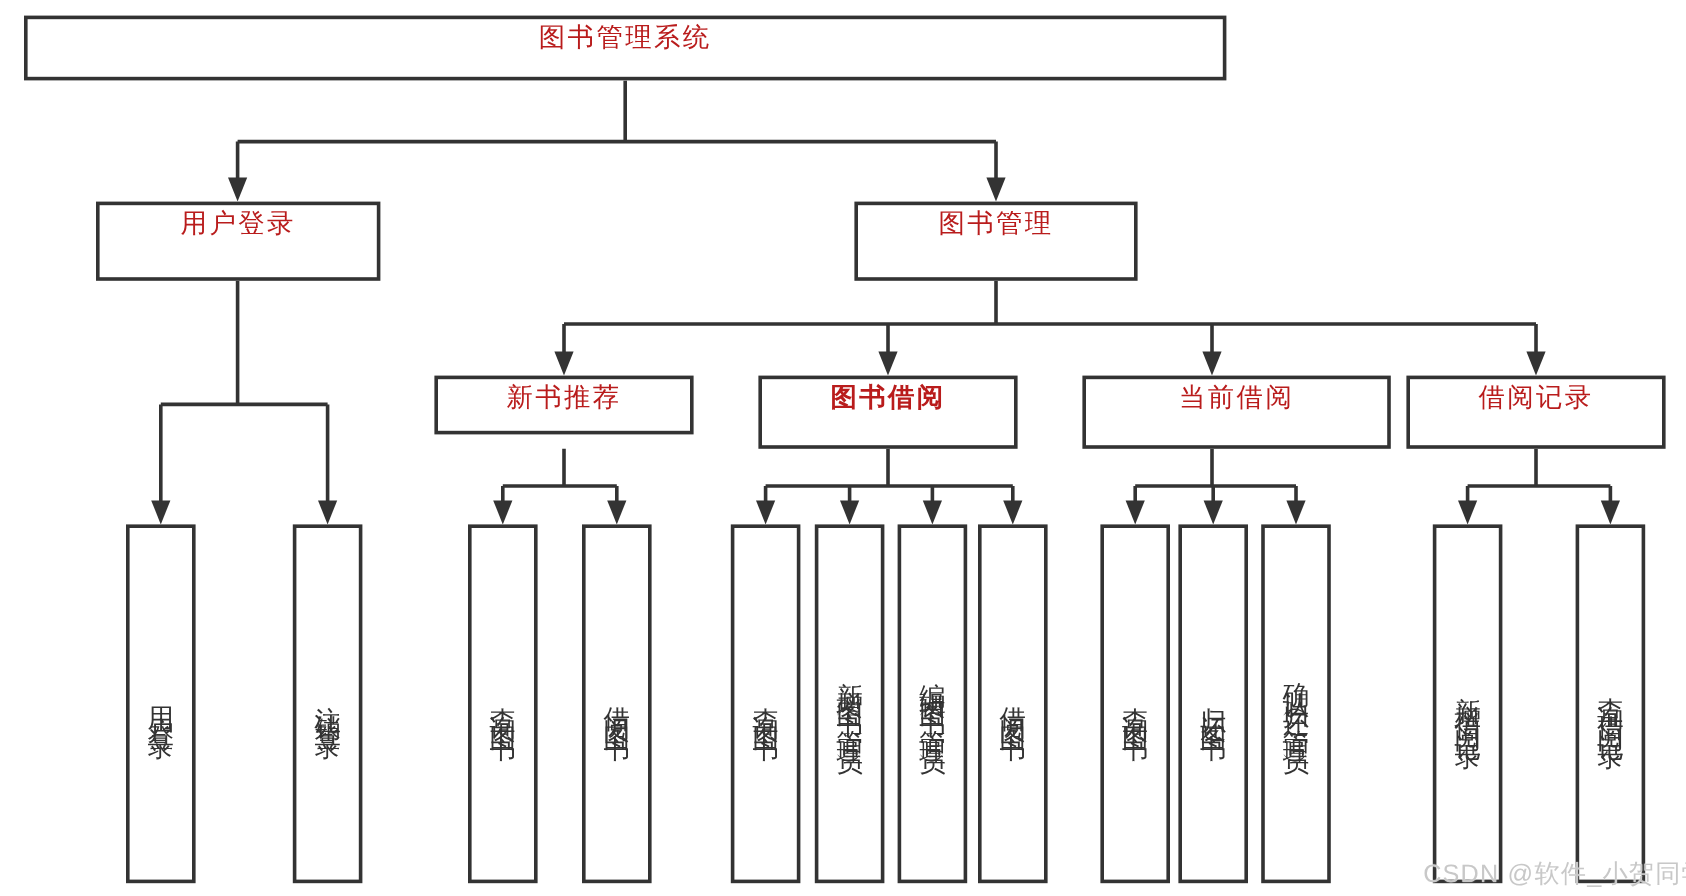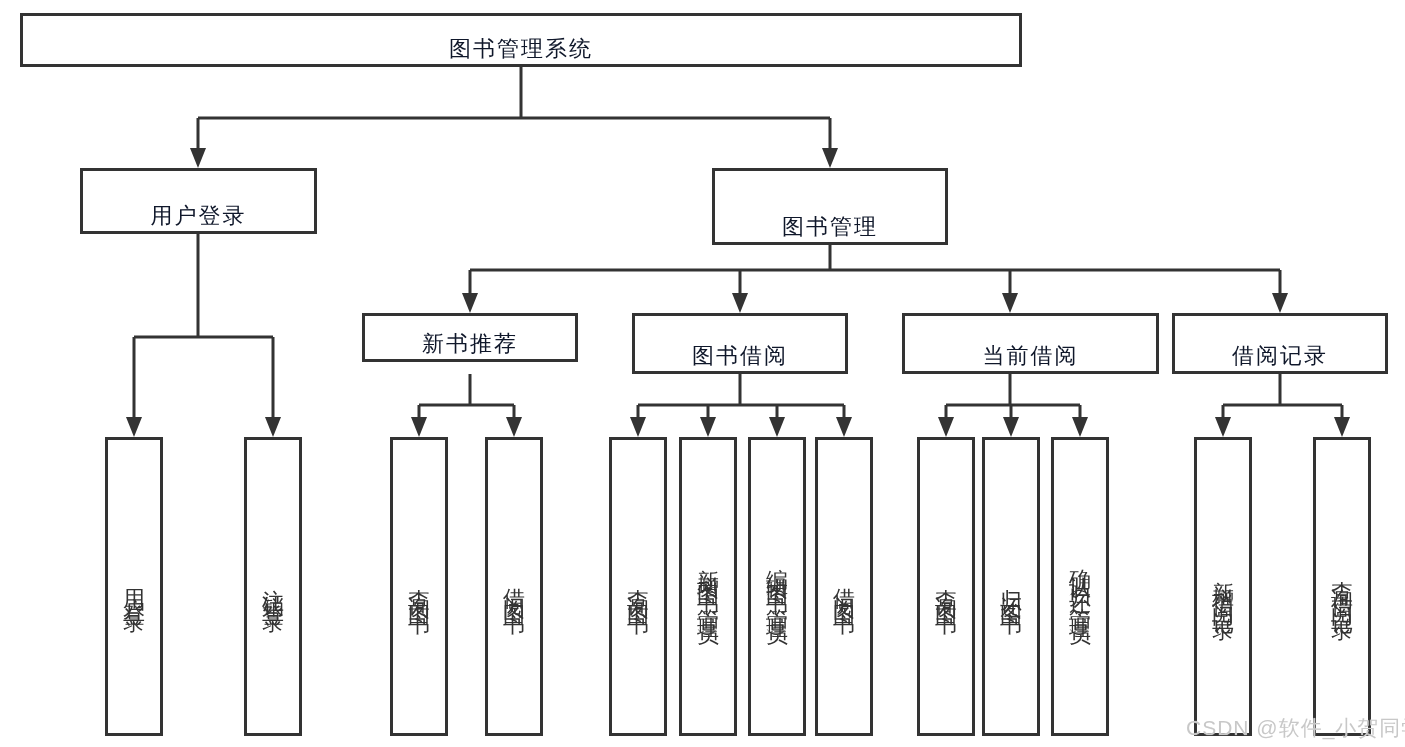--- a/index.html
+++ b/index.html
@@ -19,23 +19,23 @@
     position: absolute;
     left: 0; top: 0;
     width: 1405px; height: 747px;
     pointer-events: none;
   }
   .node {
     position: absolute;
     border: 3px solid #333333;
     background: #ffffff;
     display: flex;
-    align-items: flex-end;
+    align-items: flex-start;
     justify-content: center;
-    color: #0f172a;
+    color: #b91c1c;
     box-sizing: border-box;
   }
   .node .hlabel {
     font-size: 22px;
     letter-spacing: 2px;
     white-space: nowrap;
   }
   .leaf {
     position: absolute;
     top: 437px;
@@ -121,28 +121,28 @@
     </g>
   </svg>
 
   <div class="node" style="left:20px; top:13px; width:1002px; height:54px;">
     <span class="hlabel">图书管理系统</span>
   </div>
 
   <div class="node" style="left:80px; top:168px; width:237px; height:66px;">
     <span class="hlabel">用户登录</span>
   </div>
-  <div class="node" style="left:712px; top:168px; width:236px; height:77px;">
+  <div class="node" style="left:712px; top:168px; width:236px; height:66px;">
     <span class="hlabel">图书管理</span>
   </div>
 
   <div class="node" style="left:362px; top:313px; width:216px; height:49px;">
     <span class="hlabel">新书推荐</span>
   </div>
-  <div class="node" style="left:632px; top:313px; width:216px; height:61px;">
+  <div class="node" style="left:632px; top:313px; width:216px; height:61px;font-weight:bold;">
     <span class="hlabel">图书借阅</span>
   </div>
   <div class="node" style="left:902px; top:313px; width:257px; height:61px;">
     <span class="hlabel">当前借阅</span>
   </div>
   <div class="node" style="left:1172px; top:313px; width:216px; height:61px;">
     <span class="hlabel">借阅记录</span>
   </div>
 
   <div class="leaf" style="left:105px;">

